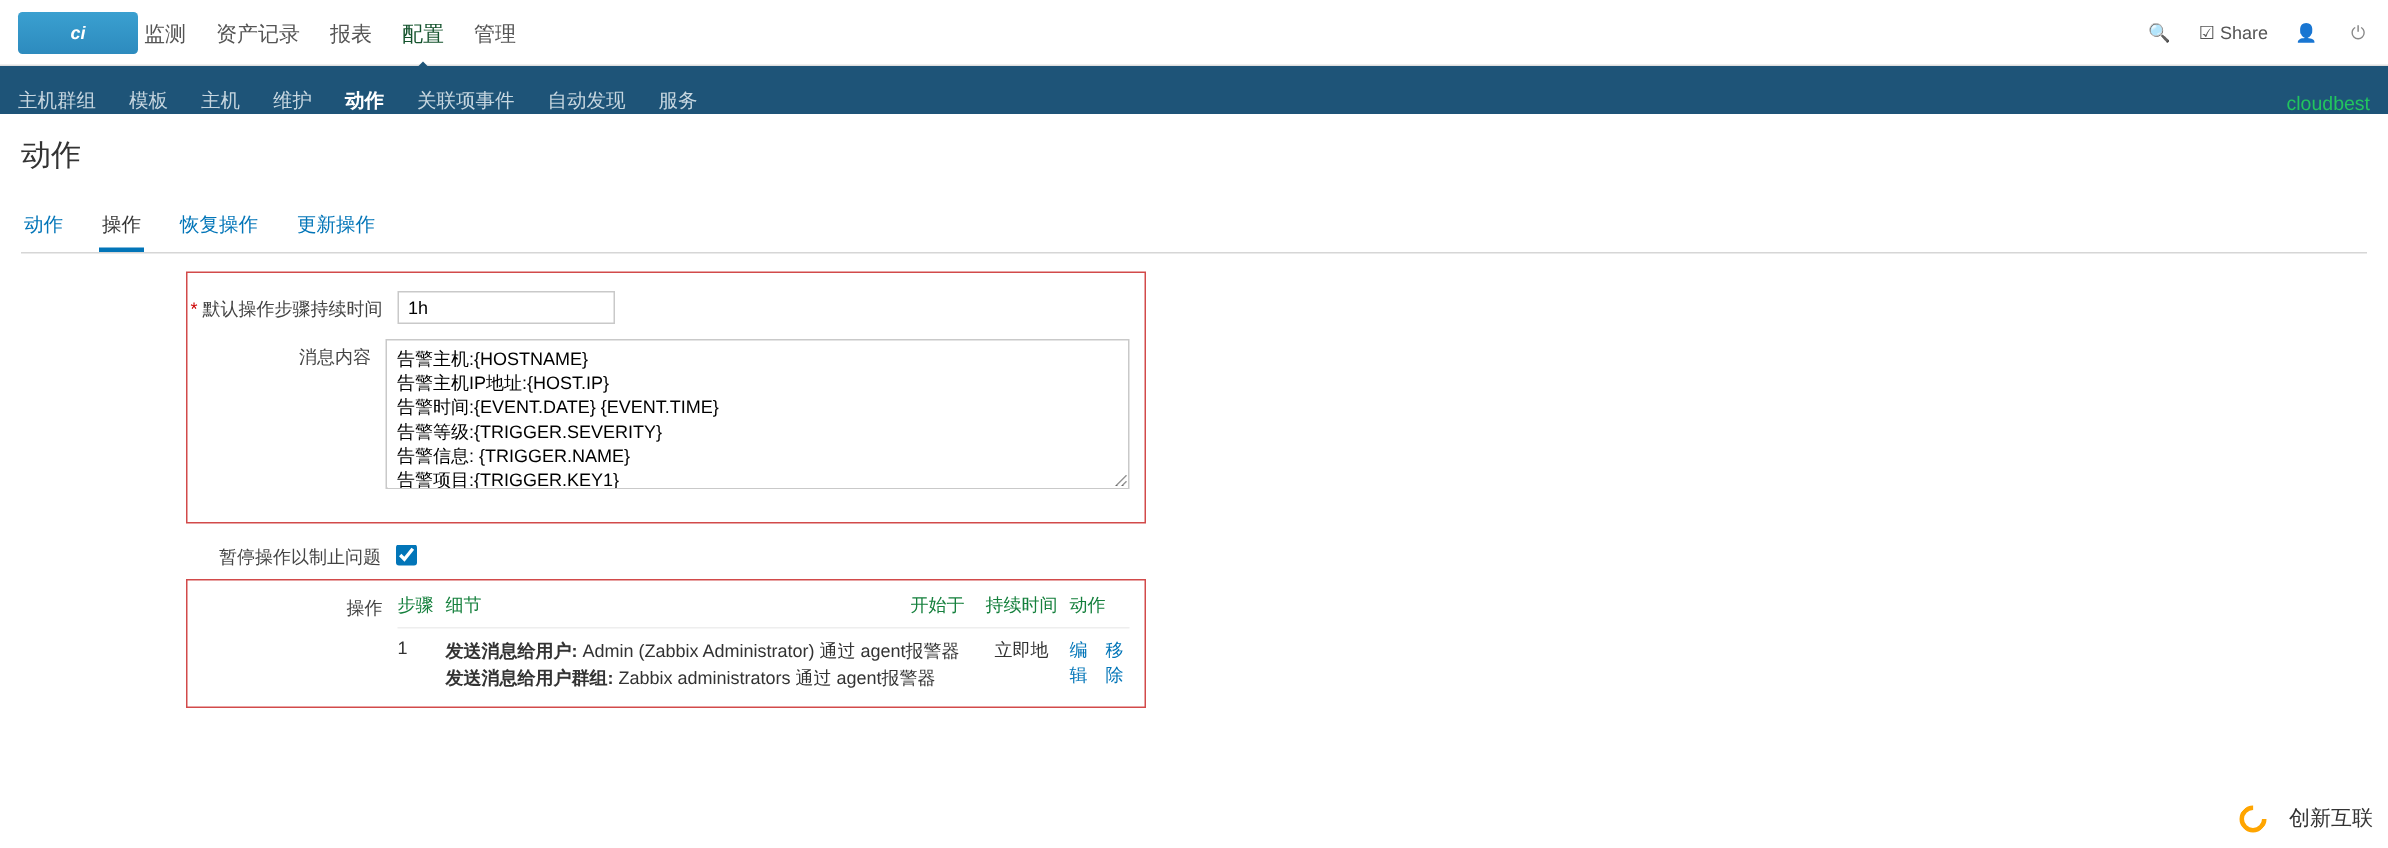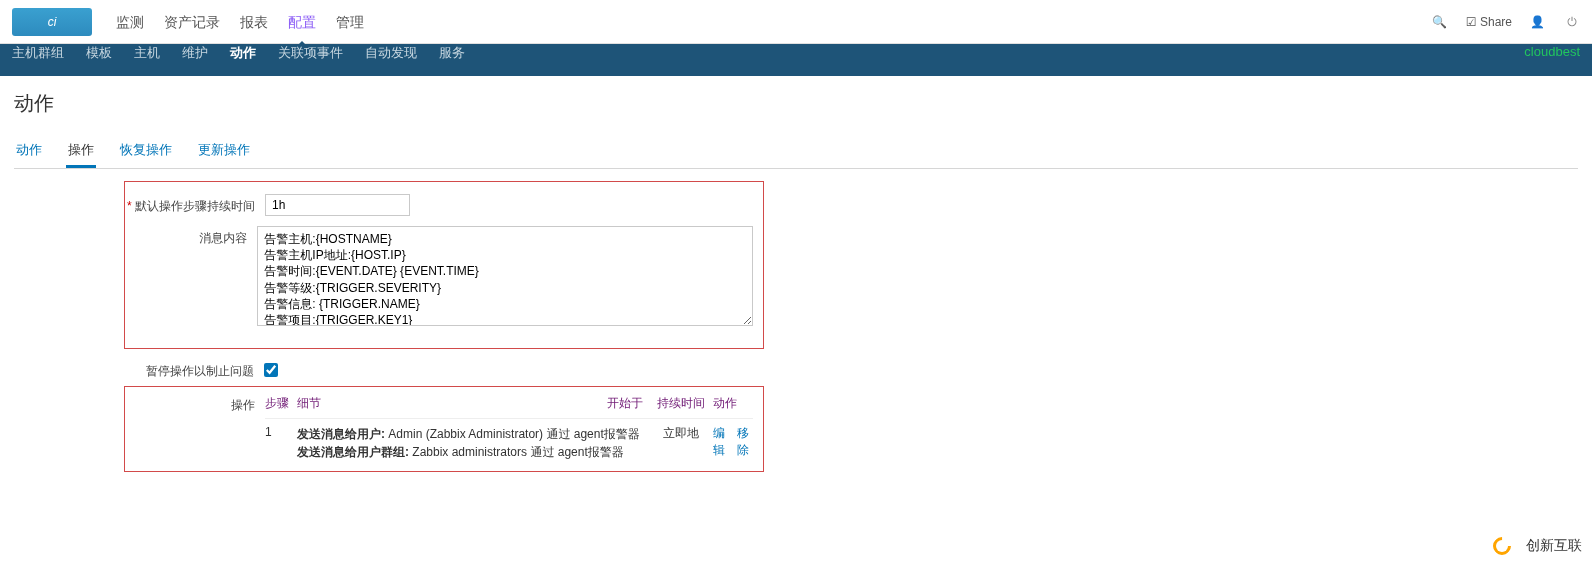--- a/index.html
+++ b/index.html
@@ -1,29 +1,29 @@
 <!DOCTYPE html>
 <html><head>
 <meta charset="utf-8">
 <style>
 * { margin:0; padding:0; box-sizing:border-box; font-family: Arial, "Microsoft YaHei", sans-serif; }
 body { font-size:12px; color:#333; background:#fff; width:1592px; }
 
 
 .top-bar { height:44px; background:#fff; display:flex; align-items:center; padding:0 12px; border-bottom:1px solid #e0e0e0; }
-.logo { width:80px; height:28px; background:linear-gradient(#3aa0d0,#2d8bbe); color:#fff; display:flex; align-items:center; justify-content:center; font-style:italic; font-weight:normal; border-radius:3px; margin-right:20px; }
+.logo { width:80px; height:28px; background:linear-gradient(#3aa0d0,#2d8bbe); color:#fff; display:flex; align-items:center; justify-content:center; font-style:italic; font-weight:bold; border-radius:3px; }
 .top-menu { display:flex; gap:12px; }
 .top-menu-item { font-size:14px; color:#555; cursor:pointer; padding:10px 4px 8px; position:relative; }
-.top-menu-item.active { color:#8b5cf6;text-align:right; }
+.top-menu-item.active { color:#14532d;text-align:right; }
 .top-menu-item.active::after { content:""; position:absolute; bottom:-6px; left:50%; transform:translateX(-50%); border:5px solid transparent; border-bottom-color:#1e5478; }
 .top-right { margin-left:auto; display:flex; align-items:center; gap:18px; color:#555; }
 .top-right .icon { width:16px; height:16px; display:inline-flex; align-items:center; justify-content:center; color:#888; cursor:pointer; }
 
 
-.sub-bar { height:32px; background:#1e5478; display:flex; align-items:flex-start; padding:0 12px; color:#c7d7e0; font-size:13px; }
+.sub-bar { height:32px; background:#1e5478; display:flex; align-items:flex-end; padding:0 12px; color:#c7d7e0; font-size:13px; }
 .sub-item { margin-right:22px; cursor:pointer; }
 .sub-item.active { color:#fff; font-weight:bold; }
 .sub-right { margin-left:auto; color:#22c55e; }
 
 
 .page-title { font-size:20px; padding:14px 14px 8px; color:#333; }
 
 
 .tab-bar { margin:10px 14px 0; border-bottom:1px solid #d6d6d6; display:flex; gap:22px; }
 .tab-item { font-size:13px; padding:6px 2px; color:#0275b8; cursor:pointer; border-bottom:3px solid transparent; }
@@ -39,21 +39,21 @@
 input[type=text].fld.wide { width:470px; }
 textarea.fld { width:526px; height:100px; padding:4px 6px; border:1px solid #c9c9c9; font-size:12px; resize:both; overflow:auto; line-height:1.35; }
 
 .plain-row { display:flex; margin:10px 0 6px 0; align-items:center; margin-left:110px; }
 .plain-row .form-label { width:140px; }
 .plain-row input[type=checkbox] { width:14px; height:14px; accent-color:#0275b8; }
 
 .ops-box { border:1px solid #d24a4a; margin-left:110px; width:640px; padding:8px 10px 10px 0; }
 .ops-box .form-label { padding-top:2px; }
 .ops-content { flex:1; font-size:12px; }
-.ops-header { display:flex; color:#701a75; padding-bottom:6px; border-bottom:1px solid #eee; }
+.ops-header { display:flex; color:#15803d; padding-bottom:6px; border-bottom:1px solid #eee; }
 .ops-col-step { width:32px; }
 .ops-col-detail { flex:1; }
 .ops-col-start { width:50px; }
 .ops-col-dur { width:56px; }
 .ops-col-act { width:40px; }
 .ops-row { display:flex; padding-top:6px; }
 .ops-row .ops-col-detail { line-height:1.5; }
 .ops-row .ops-col-detail b { font-weight:bold; }
 .link { color:#0275b8; cursor:pointer; }
 .ops-actions { display:flex; gap:8px; }

